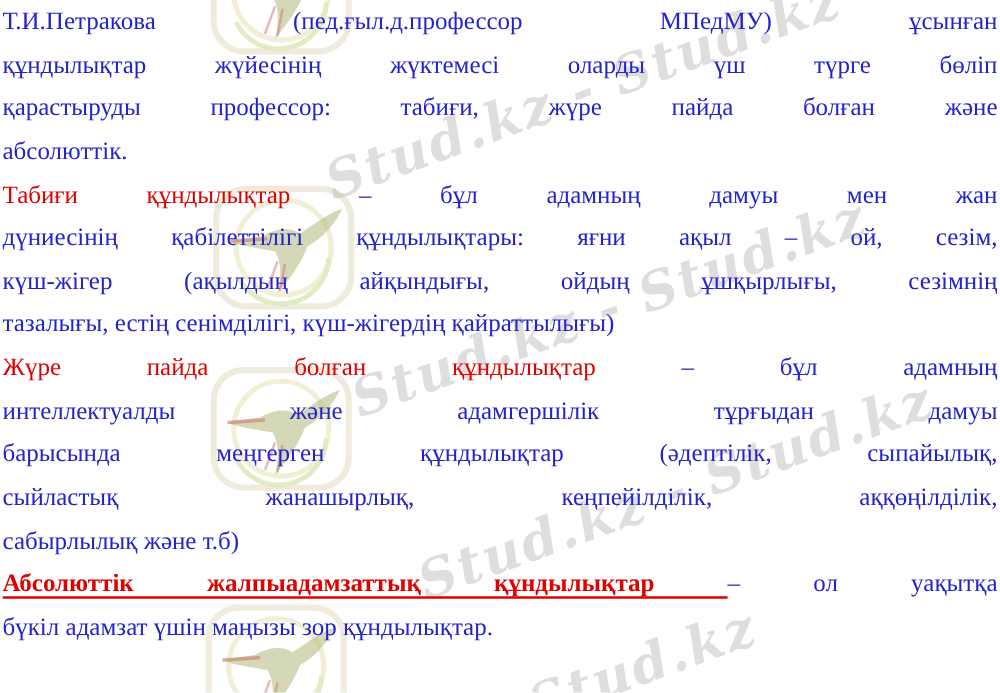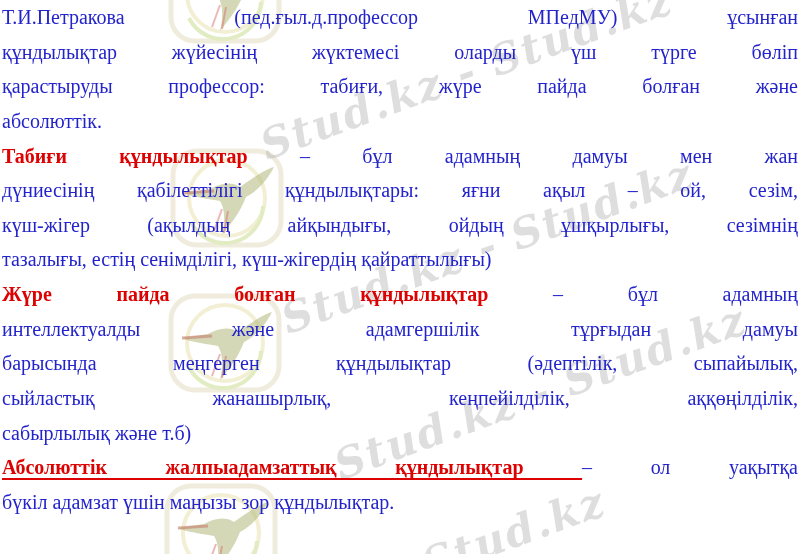--- a/index.html
+++ b/index.html
@@ -45,21 +45,21 @@
   }
   .line {
     font-size: 20px;
     height: 34.625px;
     line-height: 34.625px;
     overflow: hidden;
   }
   .line.just { text-align: justify; text-align-last: justify; }
   .line.left { text-align: left; }
   .seg-blue { color: var(--blue, #2323cc); text-align: center; }
-  .seg-red  { color: var(--red, #dd0202); font-weight: bold; margin-top: 16px; }
+  .seg-red  { color: var(--red, #dd0202); font-weight: normal; margin-top: 16px; }
   .seg-red-underline {
     color: var(--red, #dd0202); font-weight: bold;
     text-decoration: underline;
     text-decoration-thickness: 2px;
     text-underline-offset: 4px;
   }
 </style>
 </head>
 <body style="background: rgb(255, 255, 255);">
 

